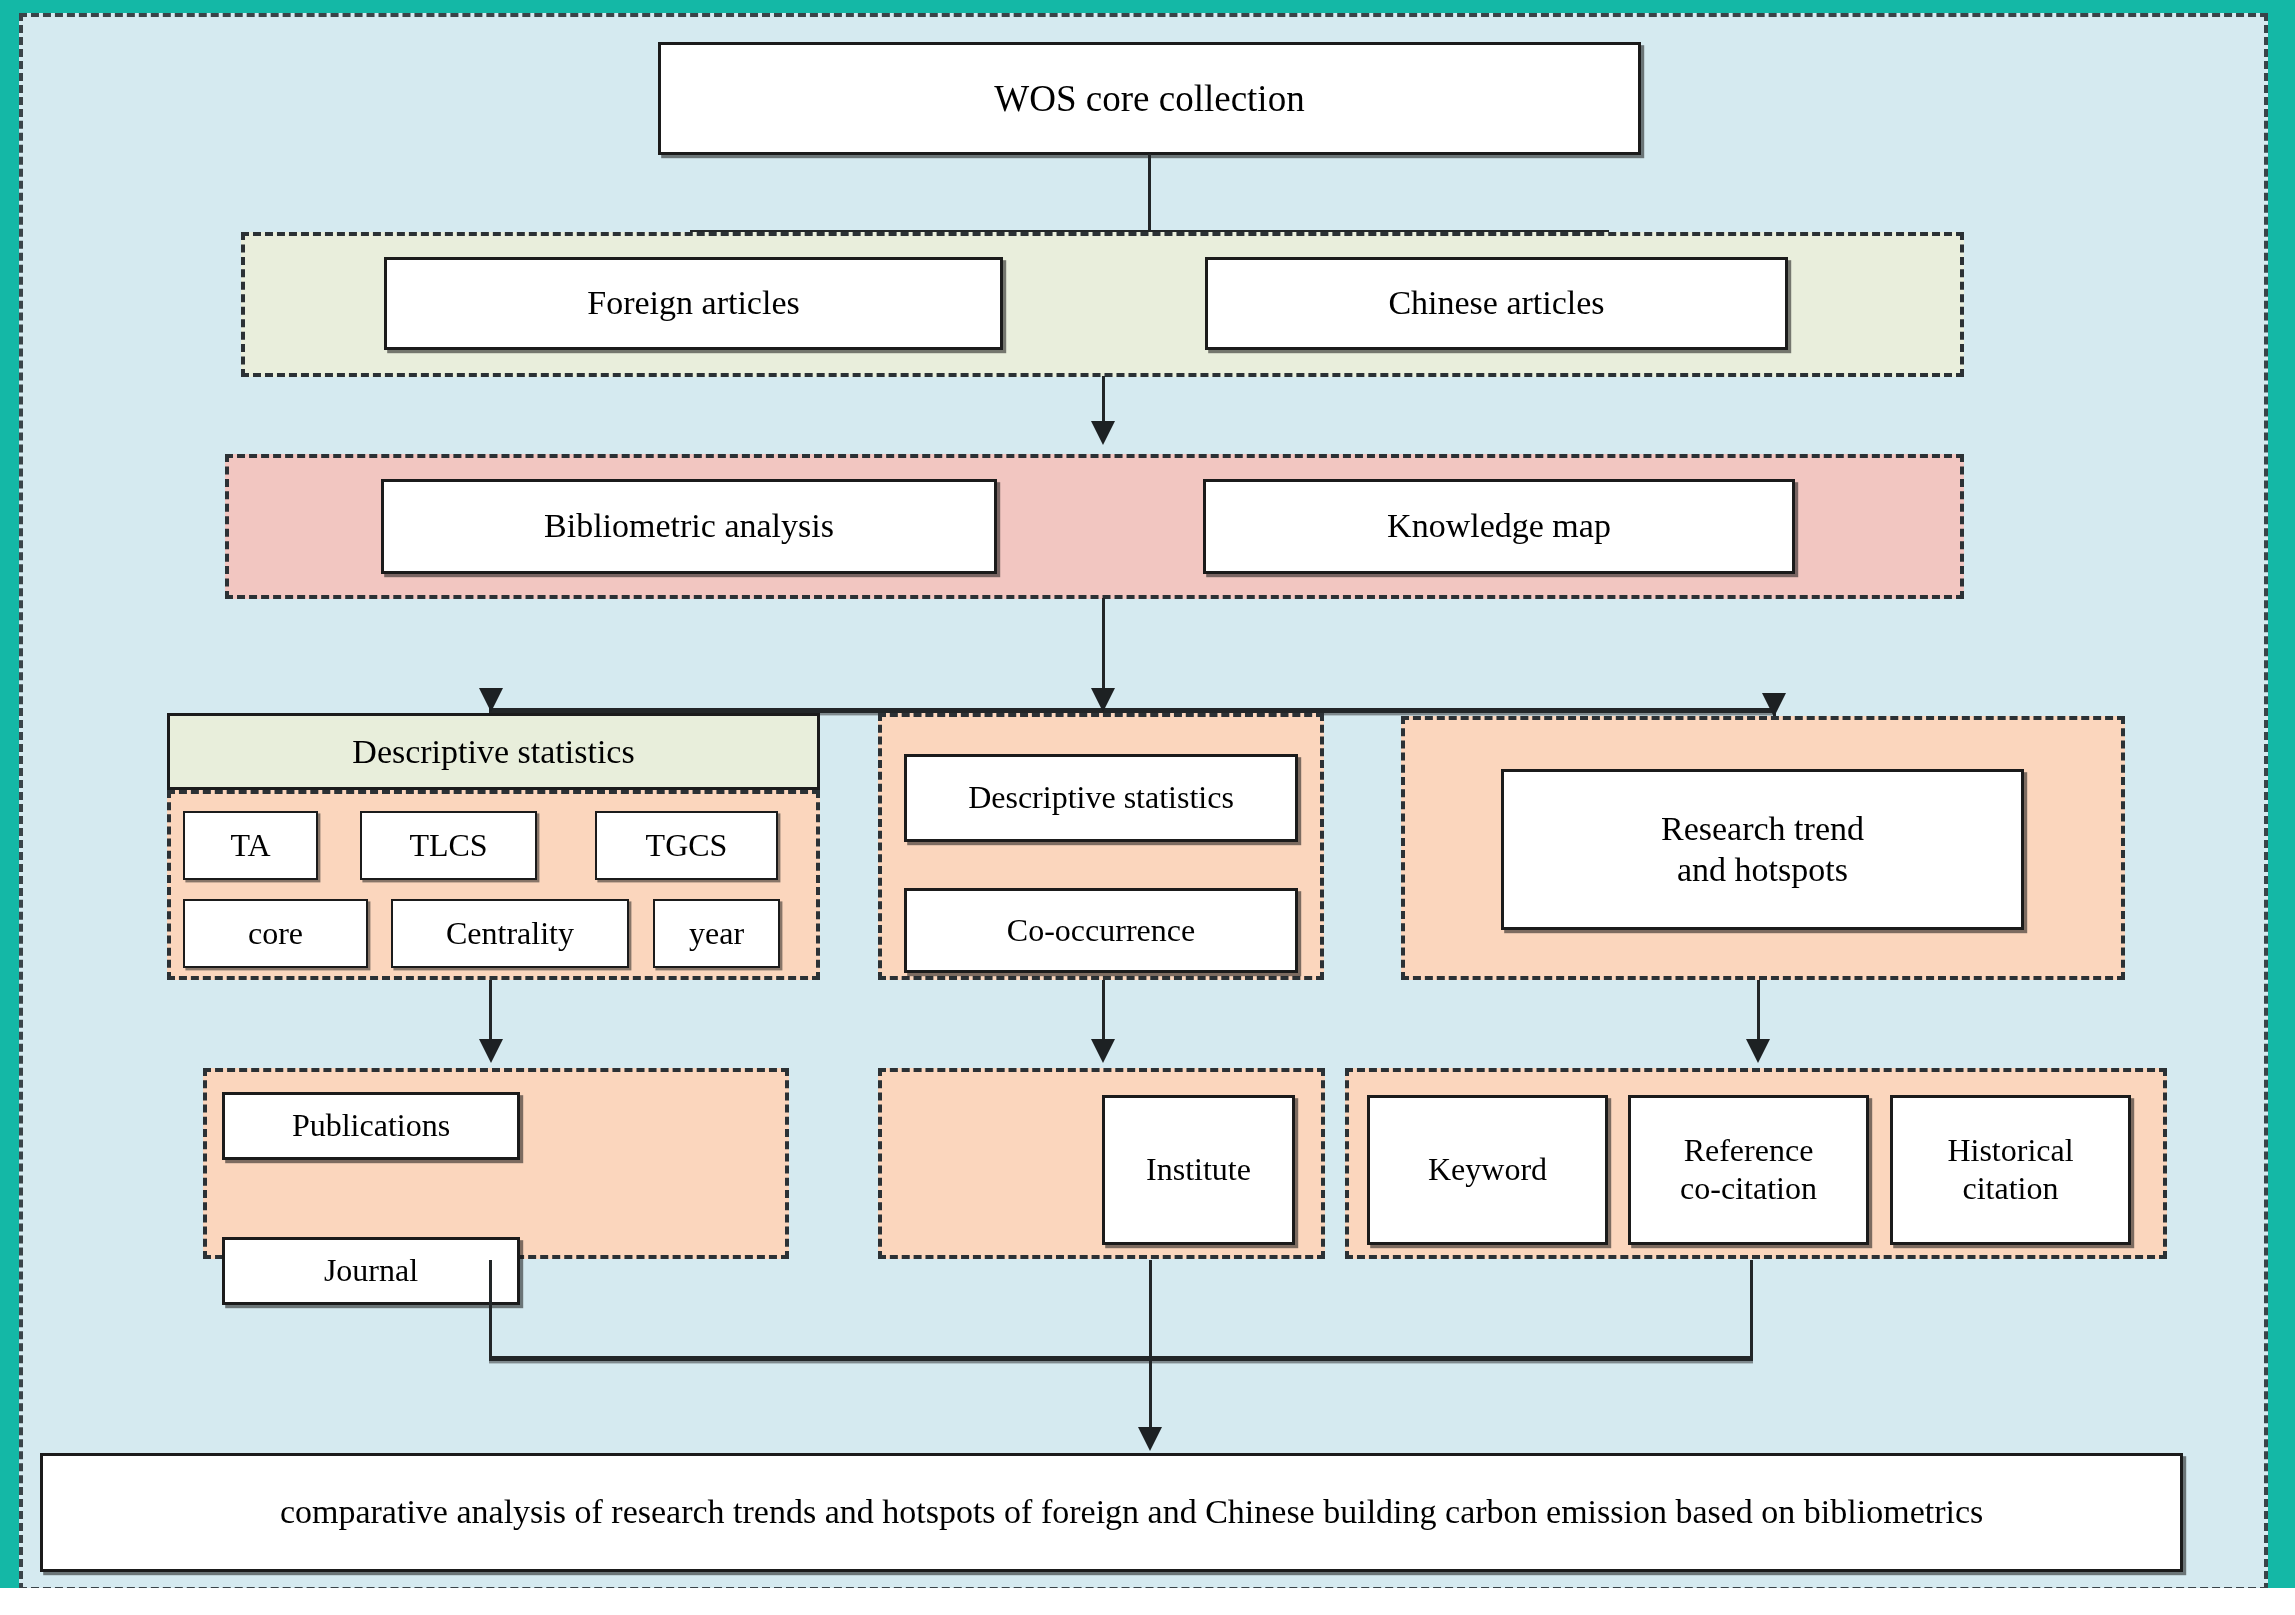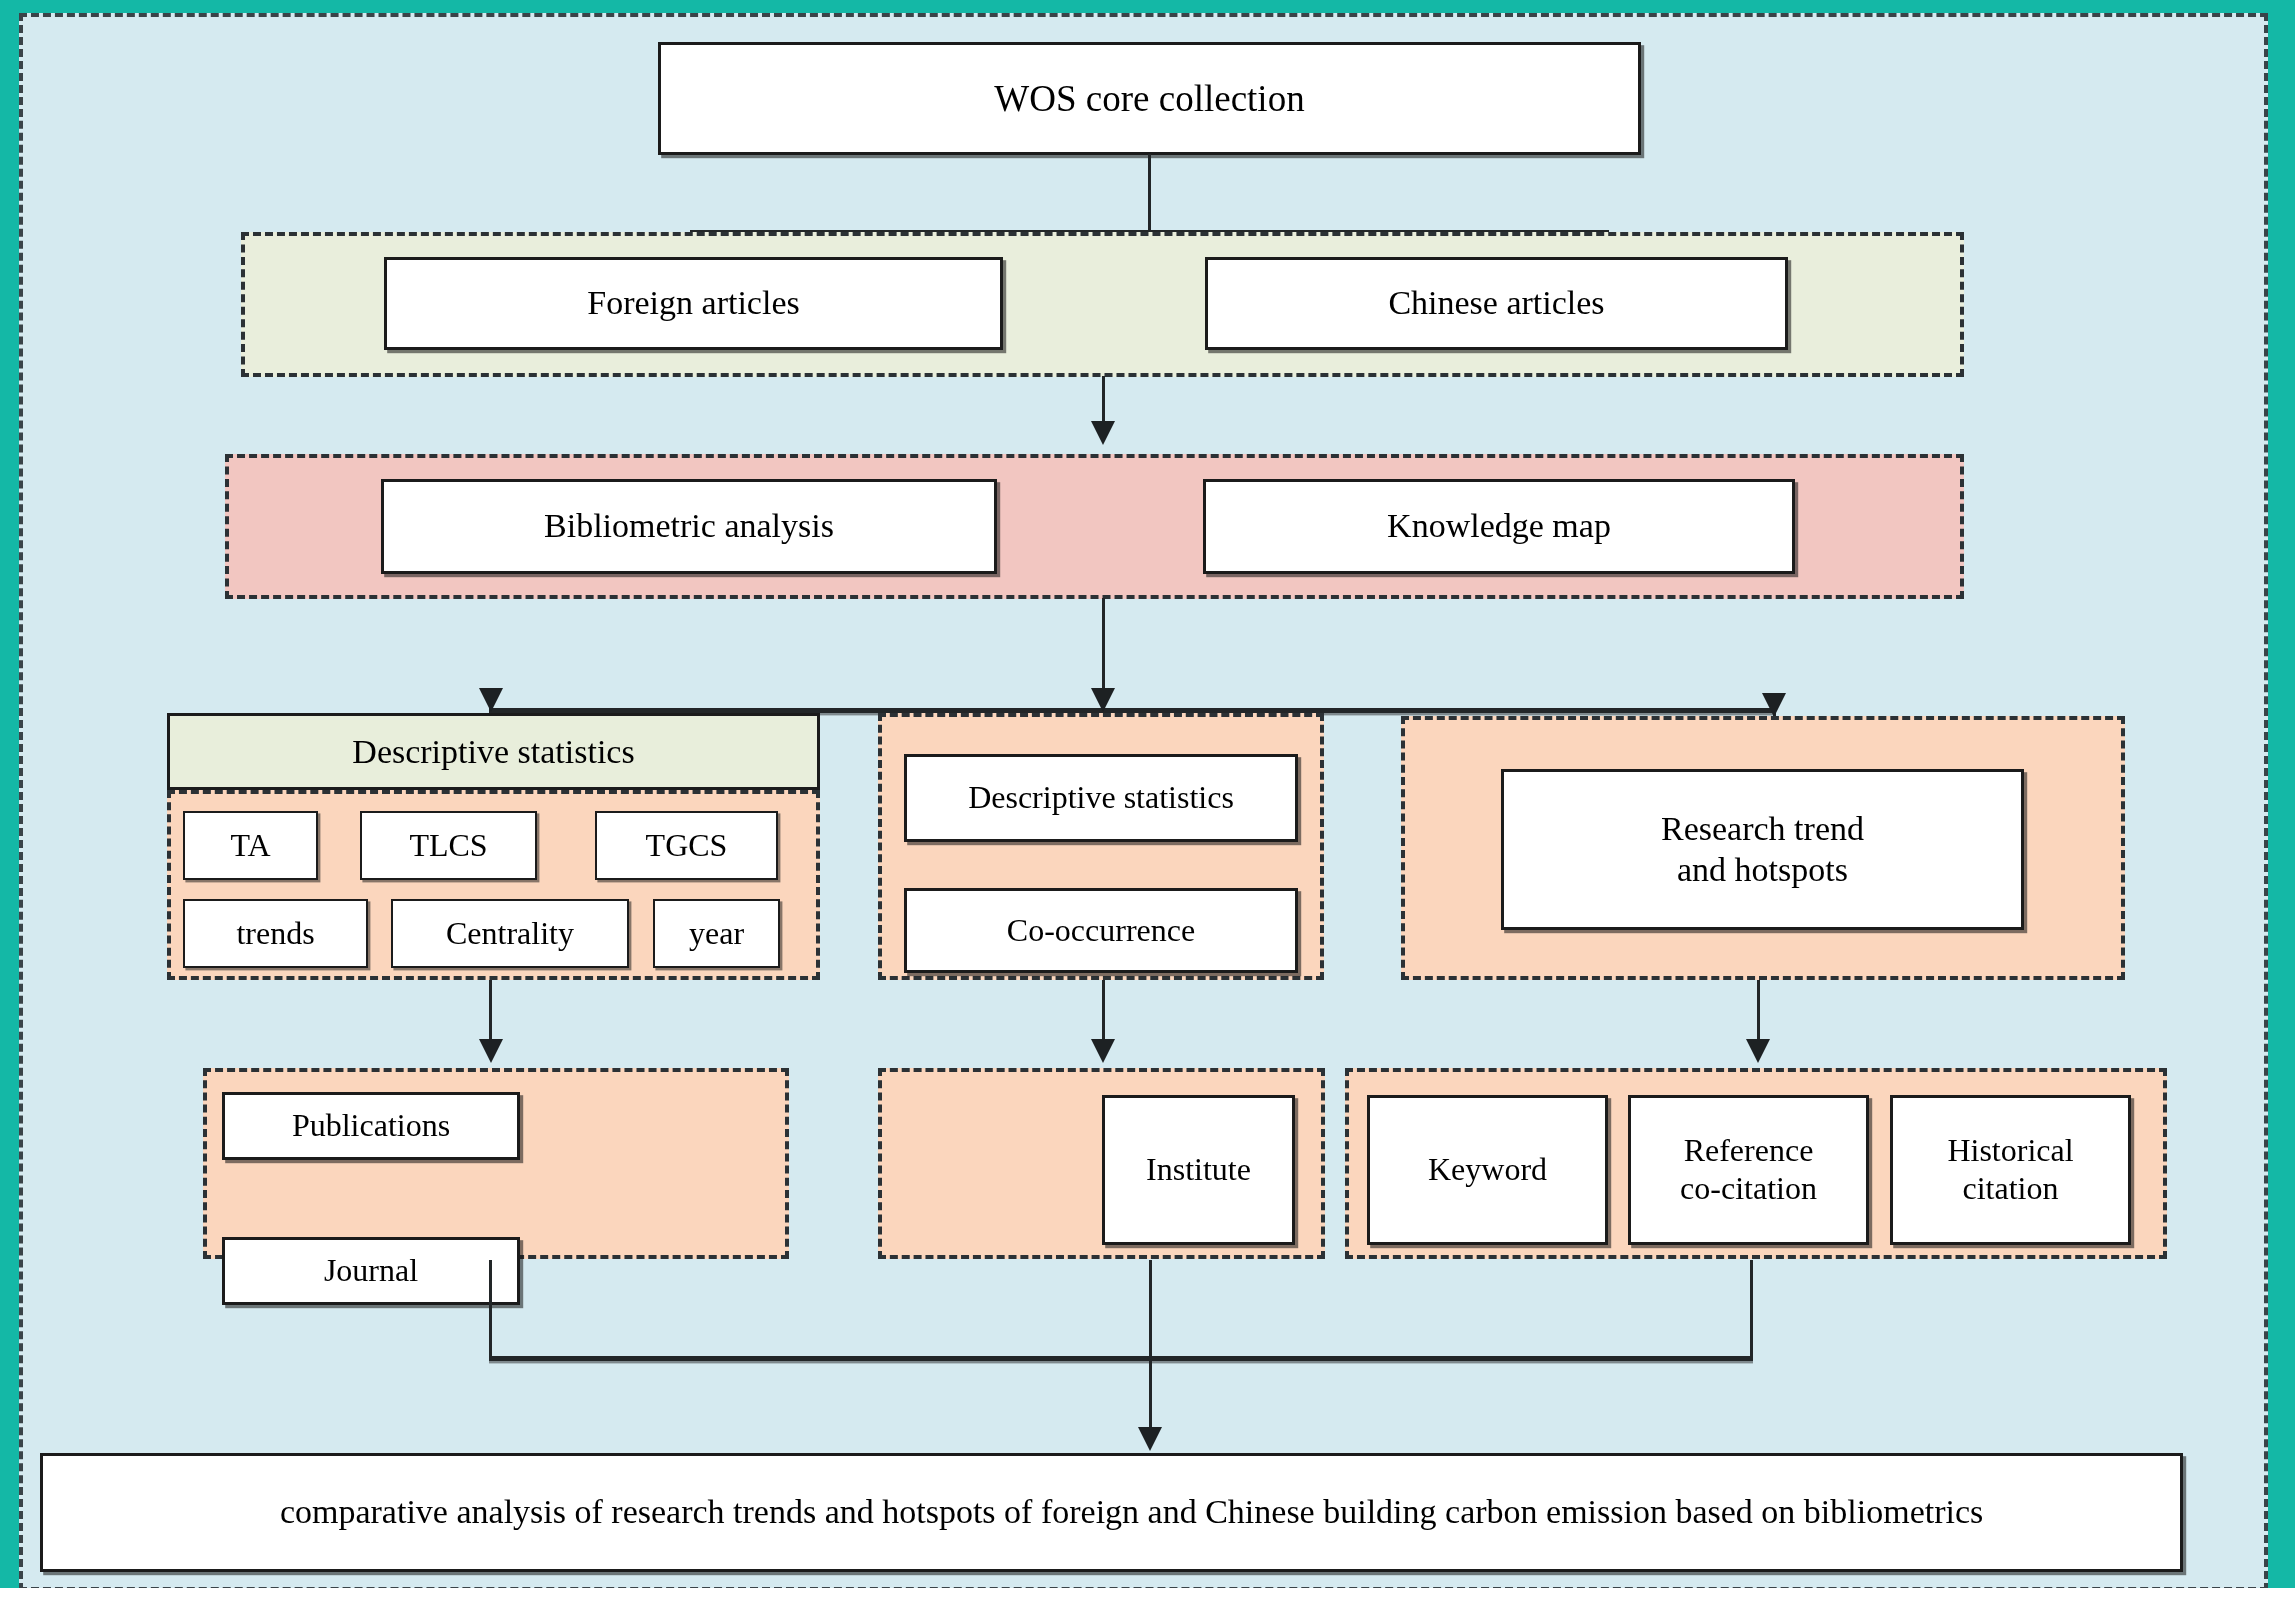--- a/index.html
+++ b/index.html
@@ -155,21 +155,21 @@
   <div class="node thin fs-md" style="left:183px; top:811px; width:135px; height:69px;">
     <span>TA</span>
   </div>
   <div class="node thin fs-md" style="left:360px; top:811px; width:177px; height:69px;">
     <span>TLCS</span>
   </div>
   <div class="node thin fs-md" style="left:595px; top:811px; width:183px; height:69px;text-align:center;">
     <span>TGCS</span>
   </div>
   <div class="node thin fs-md" style="left:183px; top:899px; width:185px; height:69px;">
-    <span>trends</span>
+    <span>core</span>
   </div>
   <div class="node thin fs-md" style="left:391px; top:899px; width:238px; height:69px;">
     <span>Centrality</span>
   </div>
   <div class="node thin fs-md" style="left:653px; top:899px; width:127px; height:69px;">
     <span>year</span>
   </div>
 
   <div class="vline" style="left:489px; top:980px; height:68px;"></div>
   <div class="arrow" style="left:479px; top:1039px;"></div>

